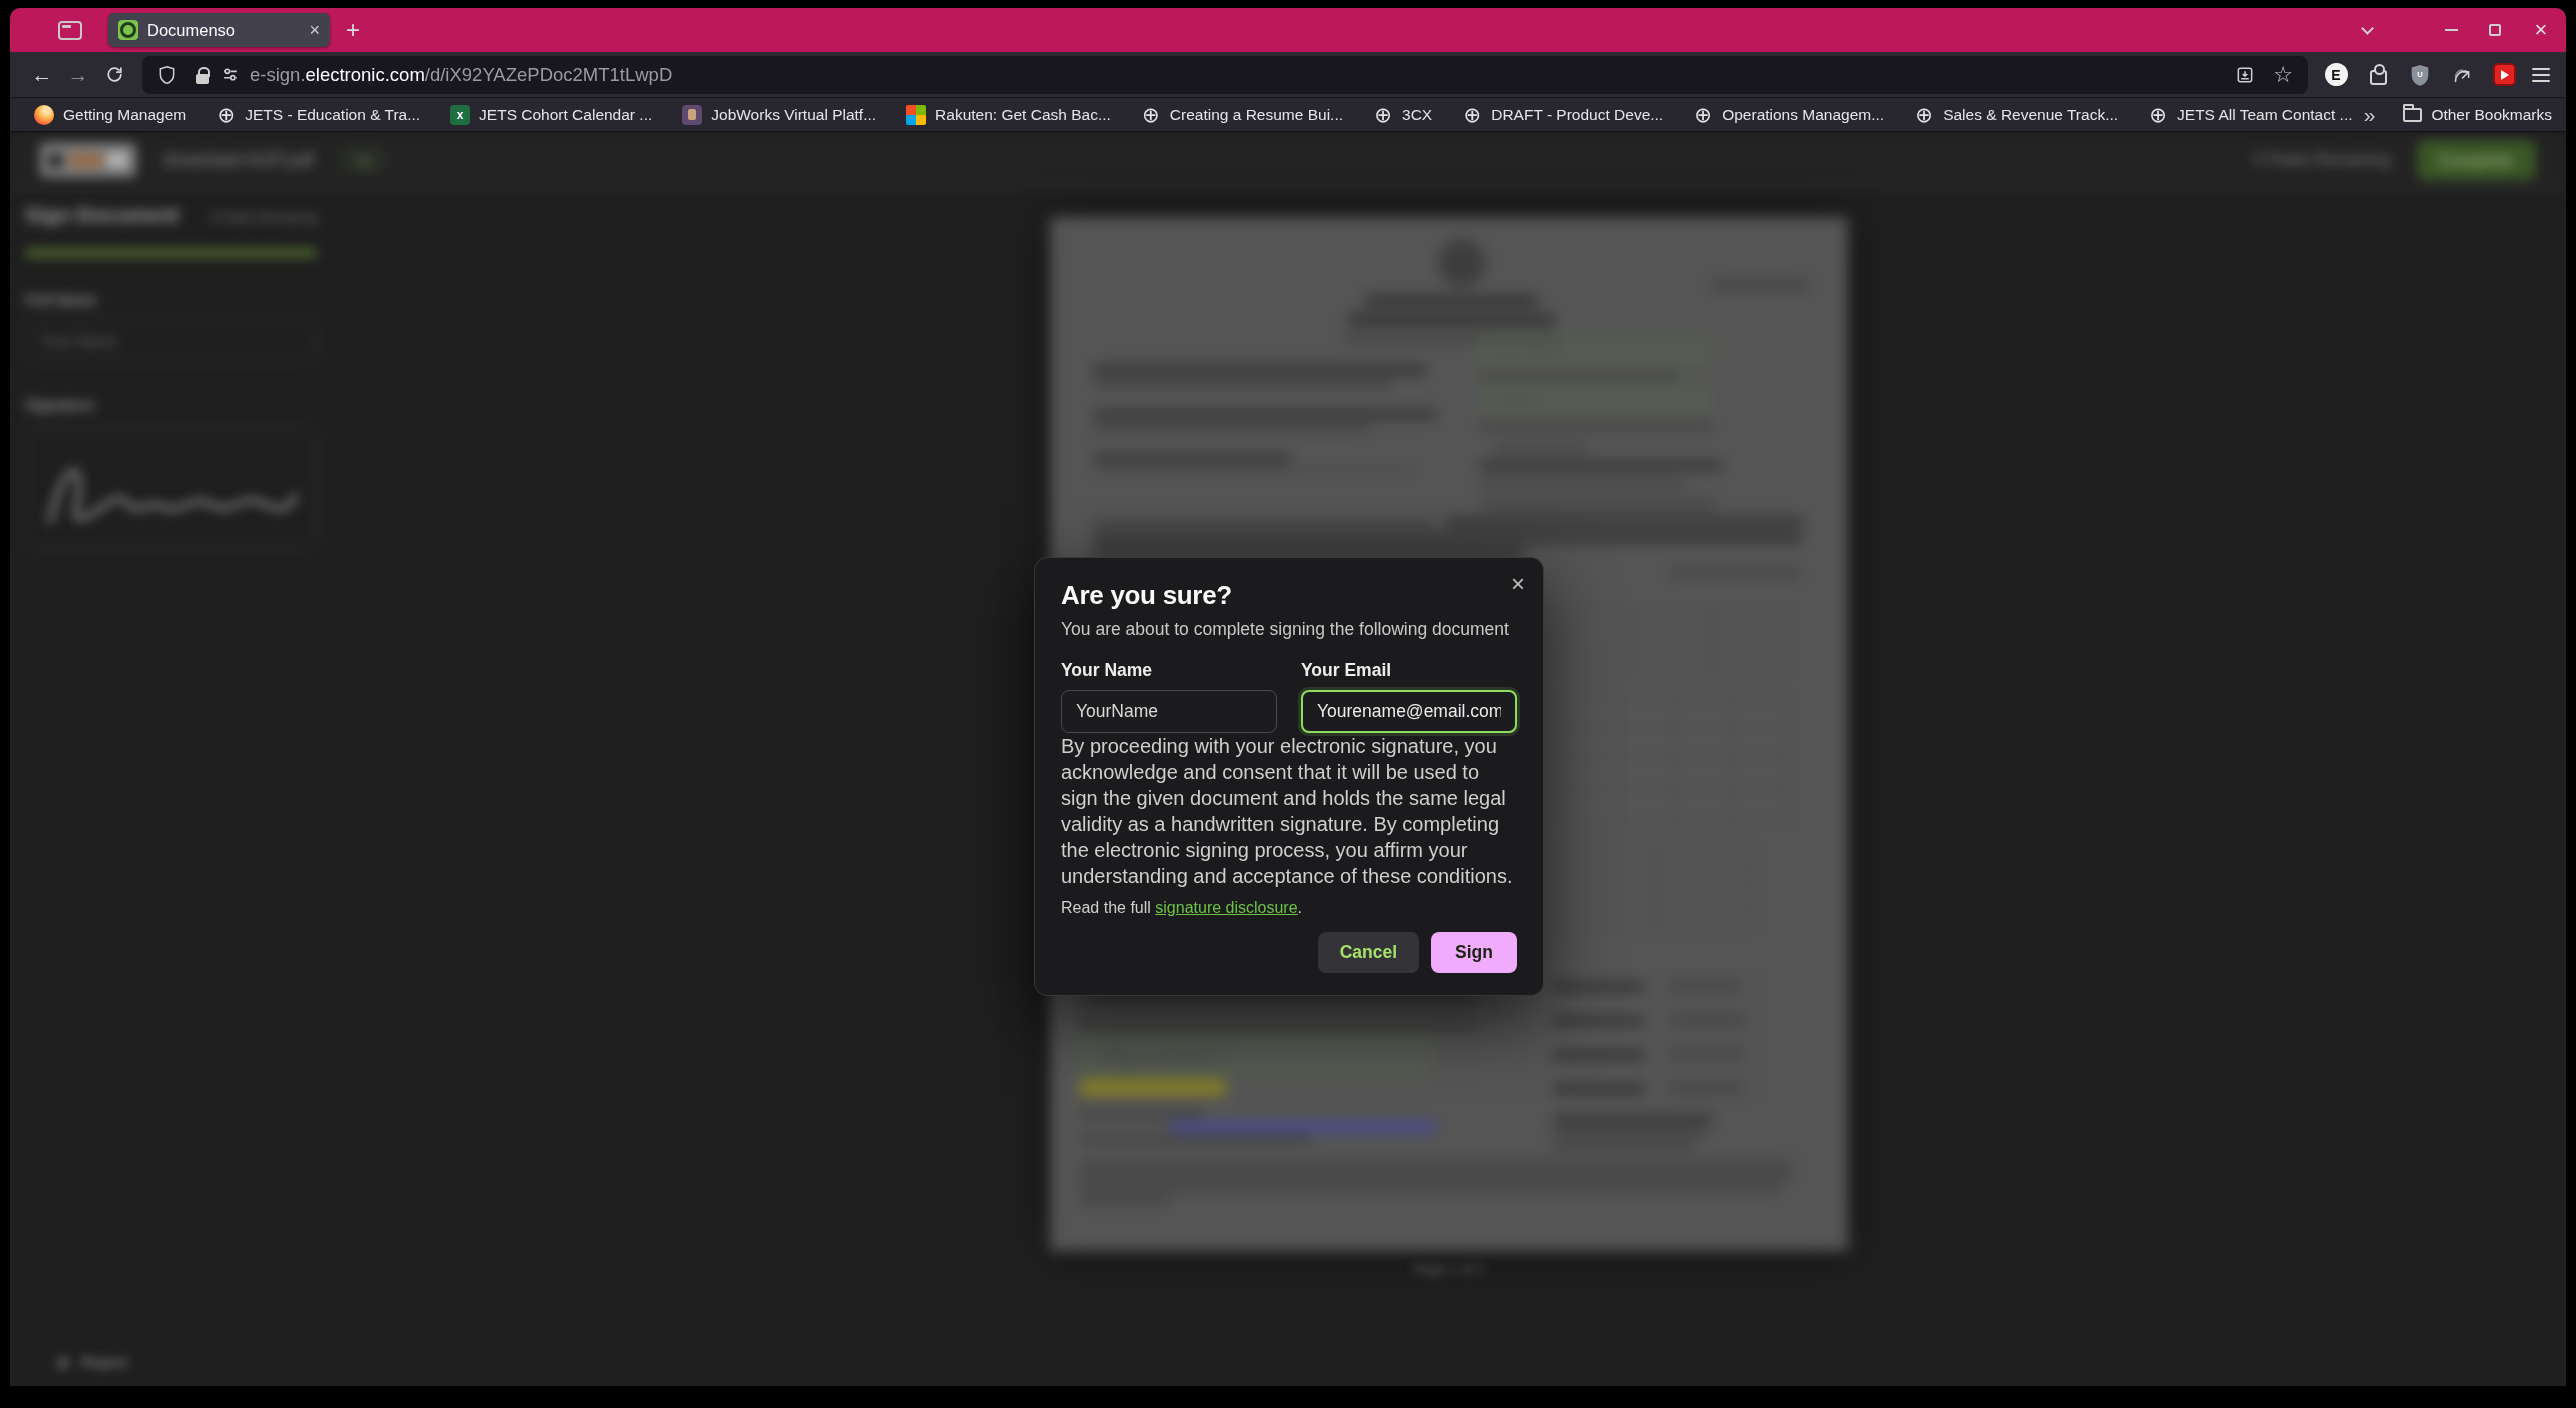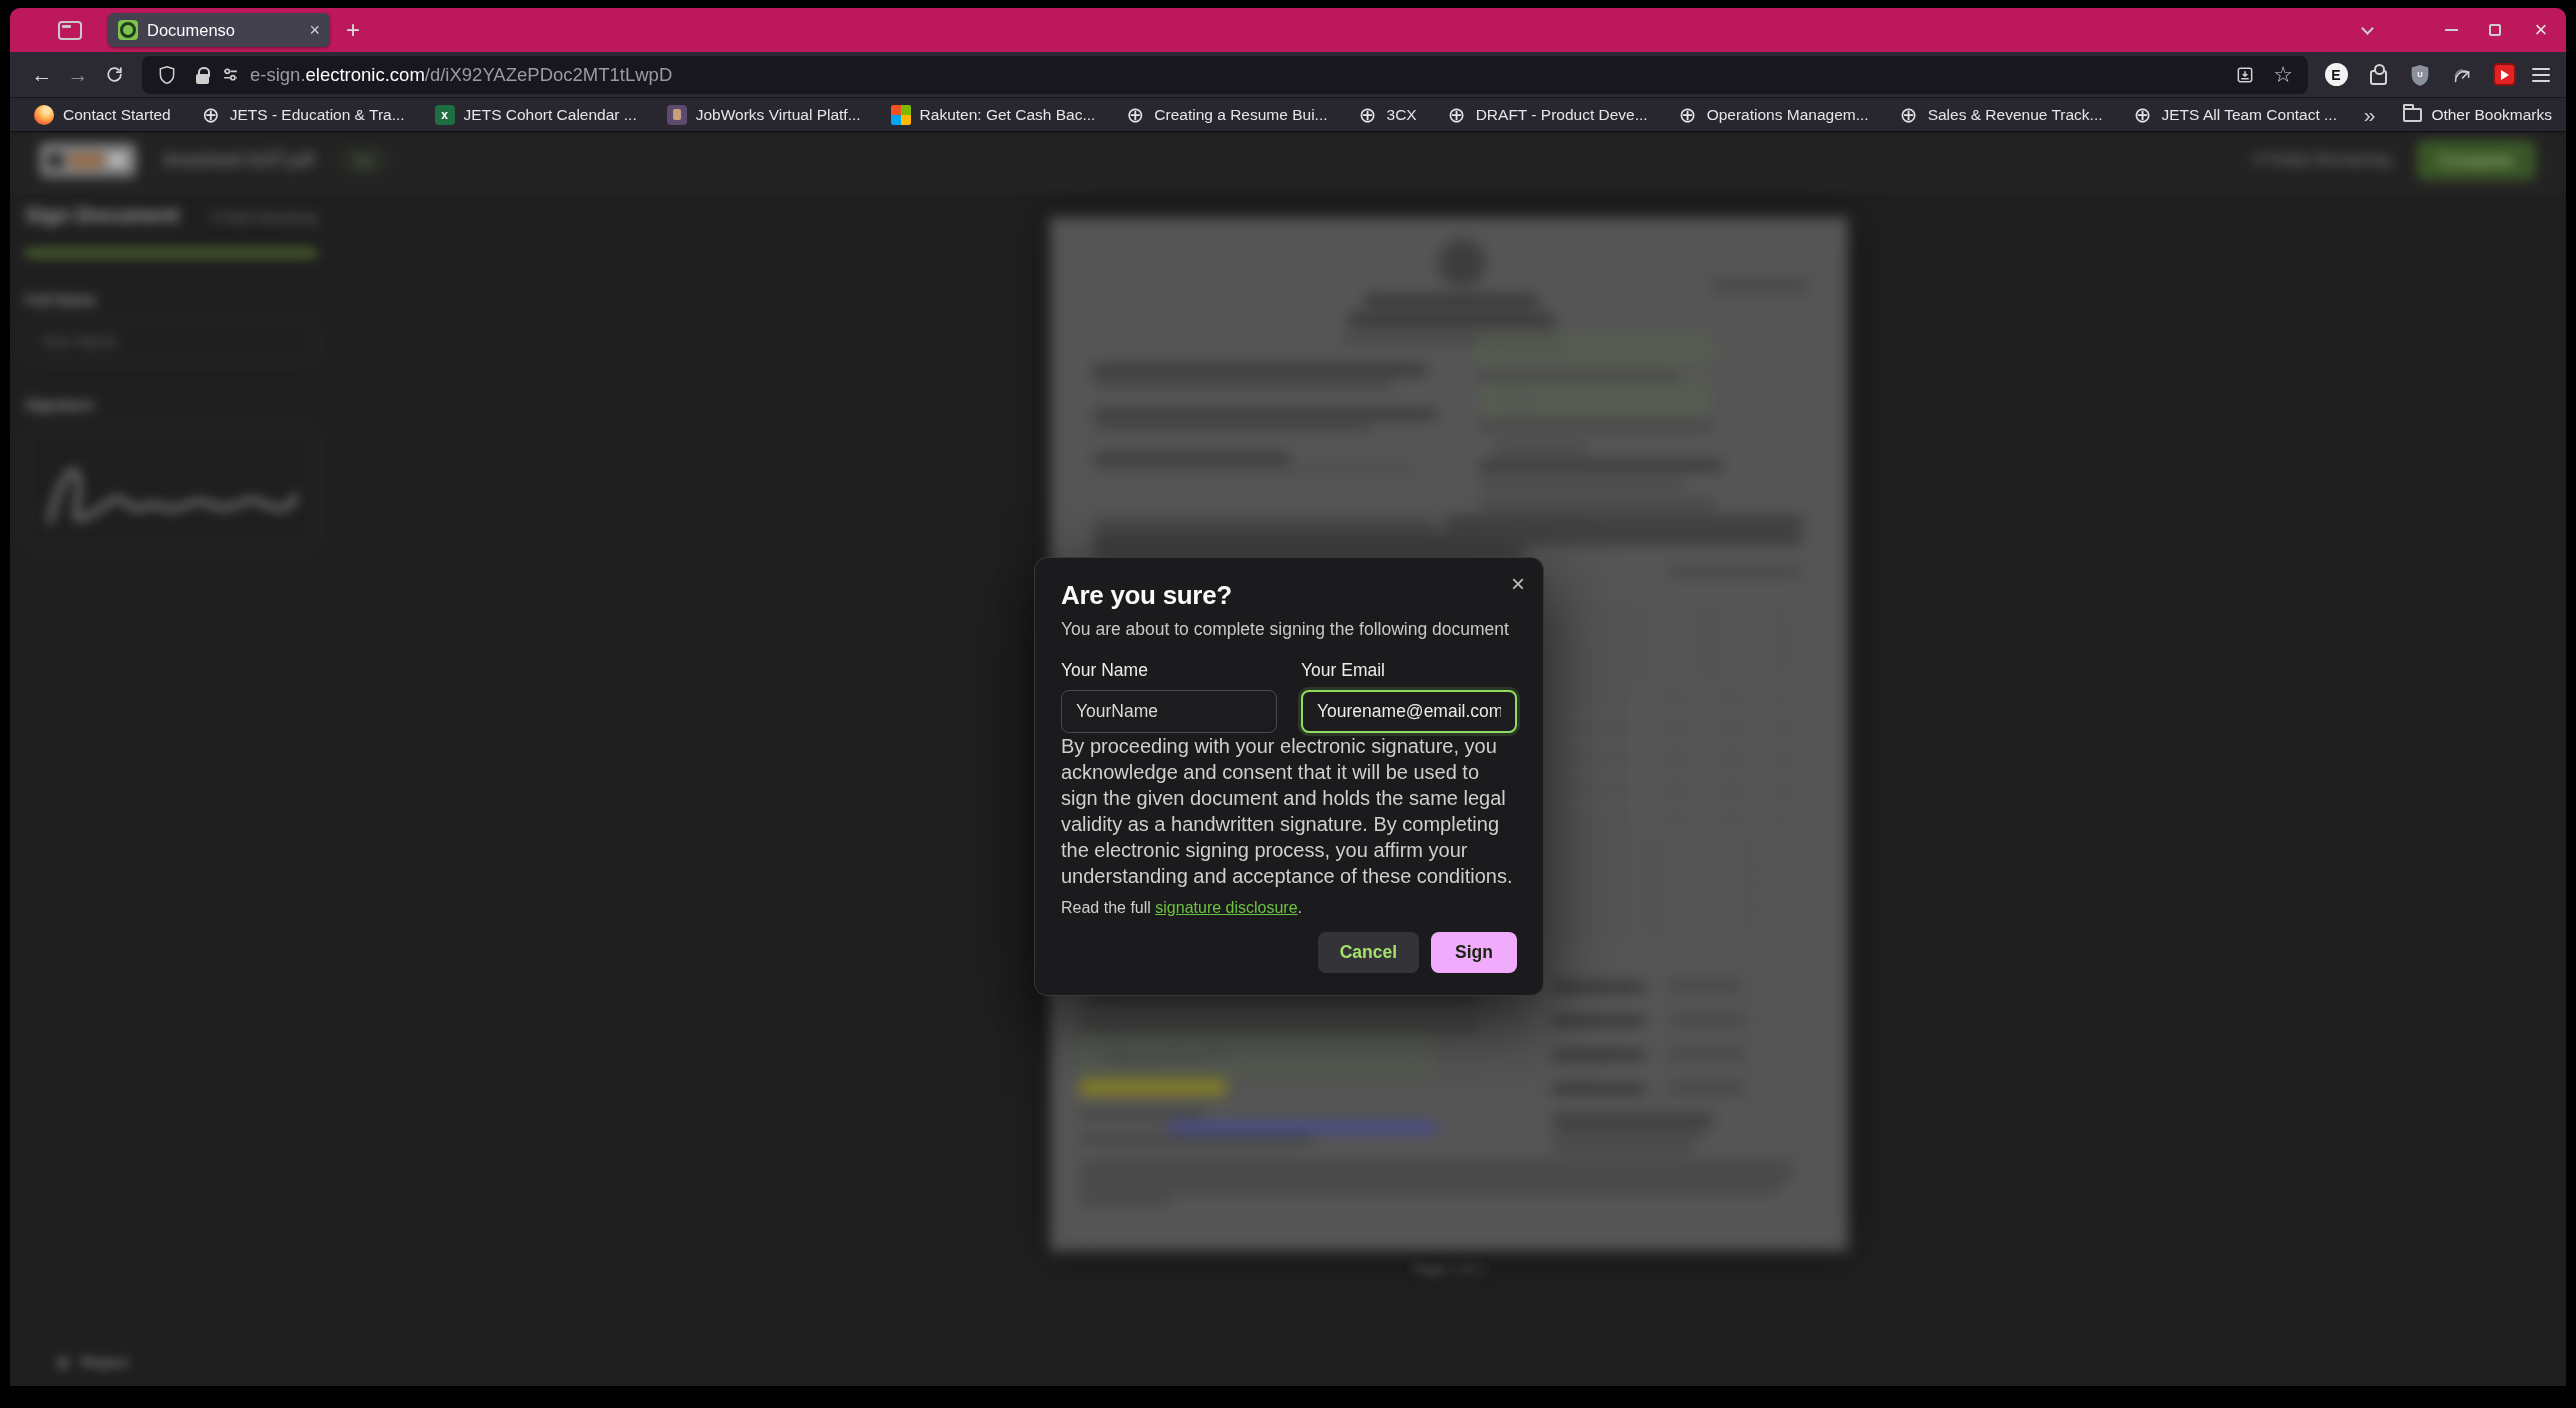--- a/index.html
+++ b/index.html
@@ -103,21 +103,21 @@
   .page-ind{position:absolute;left:1040px;top:1128px;width:798px;text-align:center;font-size:14px;color:#6e6e6e}
 
   
   .overlay-shadow{position:absolute;left:0;top:0;width:100%;height:100%;background:rgba(0,0,0,0.10)}
   .modal{position:absolute;left:1024px;top:424px;width:510px;background:#1b1b1e;border:1px solid #38383c;border-radius:13px;padding:22px 26px 22px;box-shadow:0 24px 70px rgba(0,0,0,.65)}
   .m-close{position:absolute;top:14px;right:18px;color:#bdbdbd;font-size:24px;line-height:1}
   .m-title{font-size:26px;font-weight:700;color:#fafafa;letter-spacing:-.3px}
   .m-sub{margin-top:8px;font-size:17.5px;color:#c9c9c9}
   .m-docbox{margin-top:16px;height:50px;border:1px solid #414144;background:#202023;border-radius:9px;display:flex;align-items:center;justify-content:center;font-size:19.5px;font-weight:600;color:#ececec}
   .m-fields{margin-top:20px;display:grid;grid-template-columns:1fr 1fr;column-gap:24px}
-  .m-label{font-size:17.5px;font-weight:400;color:#ededed;margin-bottom:9px}
+  .m-label{font-size:17.5px;font-weight:700;color:#ededed;margin-bottom:9px}
   .m-input{width:100%;height:43px;border-radius:8px;background:#1c1c1f;font-size:17.5px;color:#dadada;padding:0 14px;font-family:inherit;outline:none}
   .m-input.plain{border:1px solid #4a4a4e}
   .m-input.focus{border:2px solid #90dc5e;box-shadow:0 0 0 3px rgba(130,205,80,.16);color:#ececec}
   .m-para{font-size:20px;line-height:1.3;color:#cfcfcf}
   .m-read{margin-top:10px;font-size:16px;color:#cfcfcf}
   .m-link{color:#6cc440;text-decoration:underline}
   .m-btnrow{margin-top:15px;display:flex;justify-content:flex-end;gap:12px}
   .btn{height:41px;border-radius:8px;display:flex;align-items:center;font-size:17.5px;font-weight:600;padding:0 22px}
   .btn-cancel{background:#343438;color:#a5e168}
   .btn-sign{background:#f0abfc;color:#1a2410;padding:0 24px}
@@ -210,21 +210,21 @@
         <span></span>
         <span></span>
         <span></span>
       </div>
   </div>
 
   <div class="bmbar">
     <div class="bm-list" id="bookmarks-list">
   <div class="bm-item">
     <span class="fav bm-fav fav-firefox"></span>
-    <span class="bm-label">Contact Started</span>
+    <span class="bm-label">Getting Managem</span>
   </div>
 
   <div class="bm-item">
     <span class="fav bm-fav fav-globe"></span>
     <span class="bm-label">JETS - Education &amp; Tra...</span>
   </div>
 
   <div class="bm-item">
     <span class="fav bm-fav fav-excel"></span>
     <span class="bm-label">JETS Cohort Calendar ...</span>

